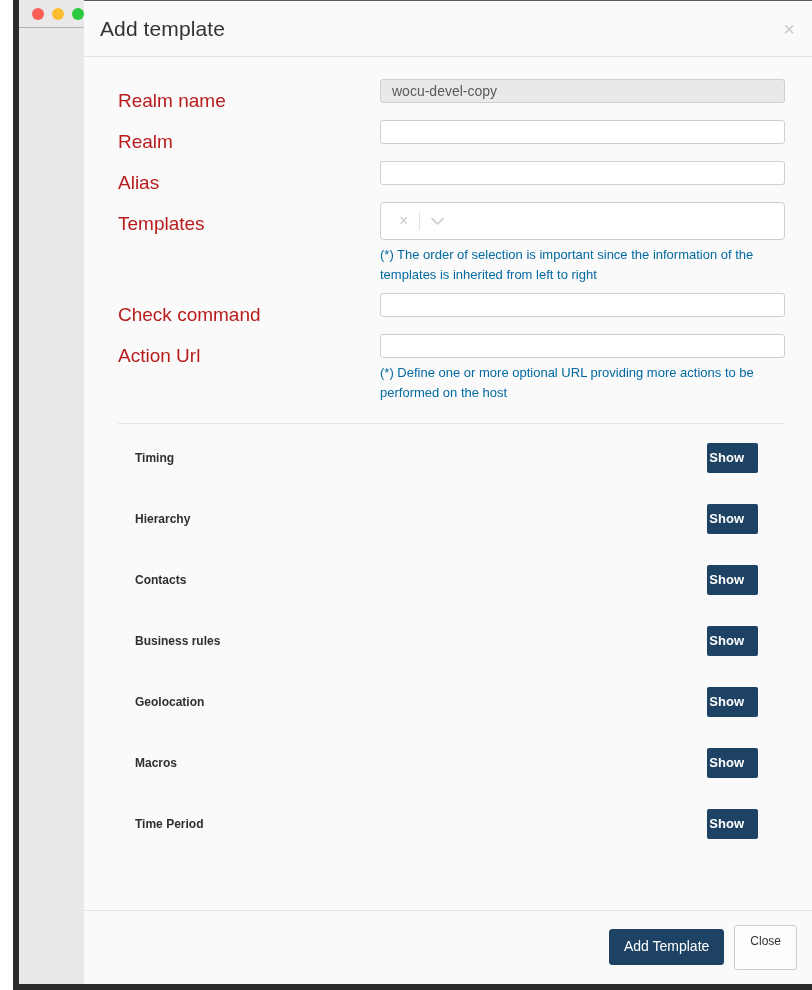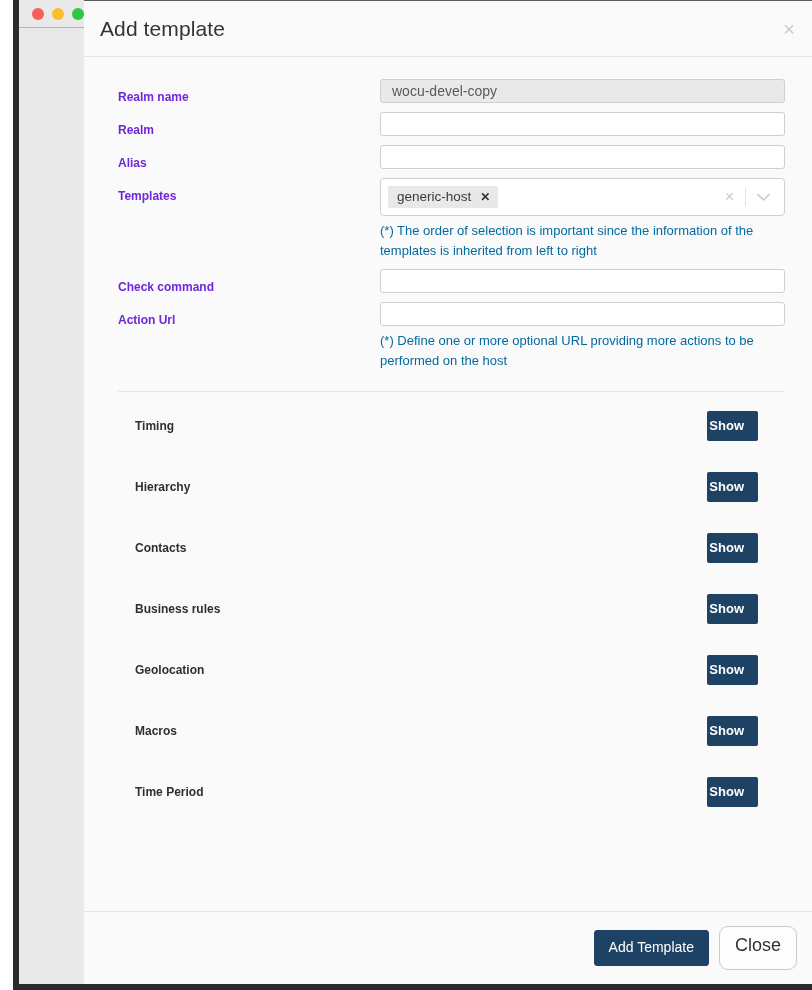--- a/index.html
+++ b/index.html
@@ -101,23 +101,23 @@
 
   
   .form-row {
     display: flex;
     align-items: flex-start;
     margin-bottom: 8px;
   }
   .form-label {
     width: 262px;
     flex: 0 0 262px;
-    font-size: 12px;
-    color: #6d28d9;
-    font-weight: 700;
+    font-size: 19px;
+    color: #b91c1c;
+    font-weight: 400;
     padding-top: 11px;
     box-sizing: border-box;
   }
   .form-control-col {
     flex: 1 1 auto;
     min-width: 0;
   }
   .txt-input {
     width: 100%;
     box-sizing: border-box;
@@ -263,23 +263,23 @@
     font-size: 14px;
     padding: 8px 14px 9px 14px;
     cursor: pointer;
     font-family: "Liberation Sans", sans-serif;
     line-height: 1.2;
   }
   .btn-default {
     background: #fdfdfd;
     color: #333;
     border: 1px solid #cccccc;
-    border-radius: 9px;
-    font-size: 18px;
-    padding: 8px 15px 12px 15px;
+    border-radius: 3px;
+    font-size: 12px;
+    padding: 8px 15px 21px 15px;
     cursor: pointer;
     font-family: "Liberation Sans", sans-serif;
     line-height: 1.2;
   }
 </style>
 </head>
 <body>
 
 <div class="os-window">
 
@@ -318,26 +318,20 @@
         <div class="form-label">Alias</div>
         <div class="form-control-col">
           <input class="txt-input" type="text" value="" style="">
         </div>
       </div>
 
       <div class="form-row">
         <div class="form-label">Templates</div>
         <div class="form-control-col">
           <div class="multiselect">
-            <div class="ms-tags">
-              <span class="ms-tag">
-                <span>generic-host</span>
-                <span class="ms-tag-remove">✕</span>
-              </span>
-            </div>
             <div class="ms-actions">
               <span class="ms-clear">×</span>
               <span class="ms-divider"></span>
               <span class="ms-caret">
                 <svg width="13" height="9" viewBox="0 0 13 9" aria-hidden="true">
                   <path d="M1 1.6 L6.5 7 L12 1.6" fill="none" stroke="#cbcbcb" stroke-width="1.6" stroke-linecap="round" stroke-linejoin="round"></path>
                 </svg>
               </span>
             </div>
           </div>

